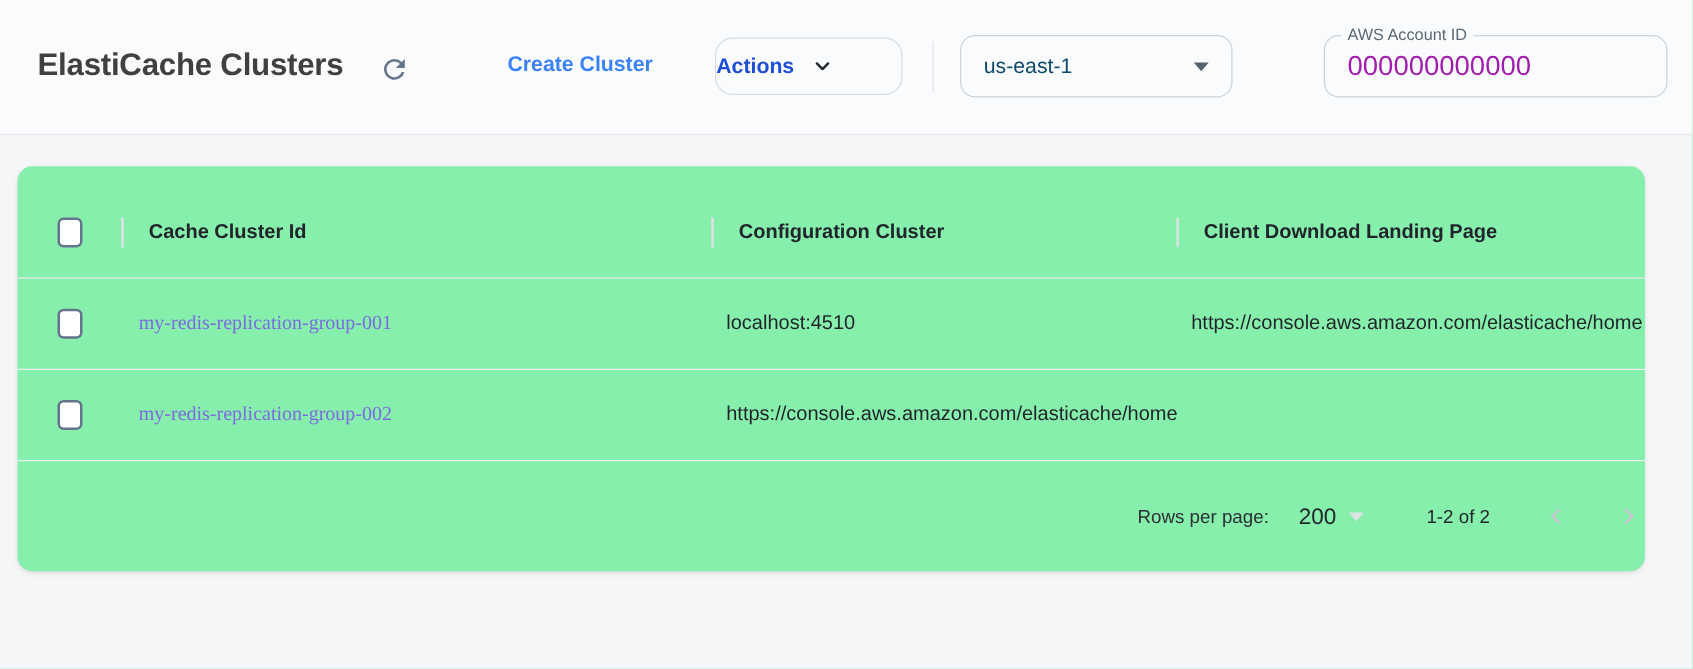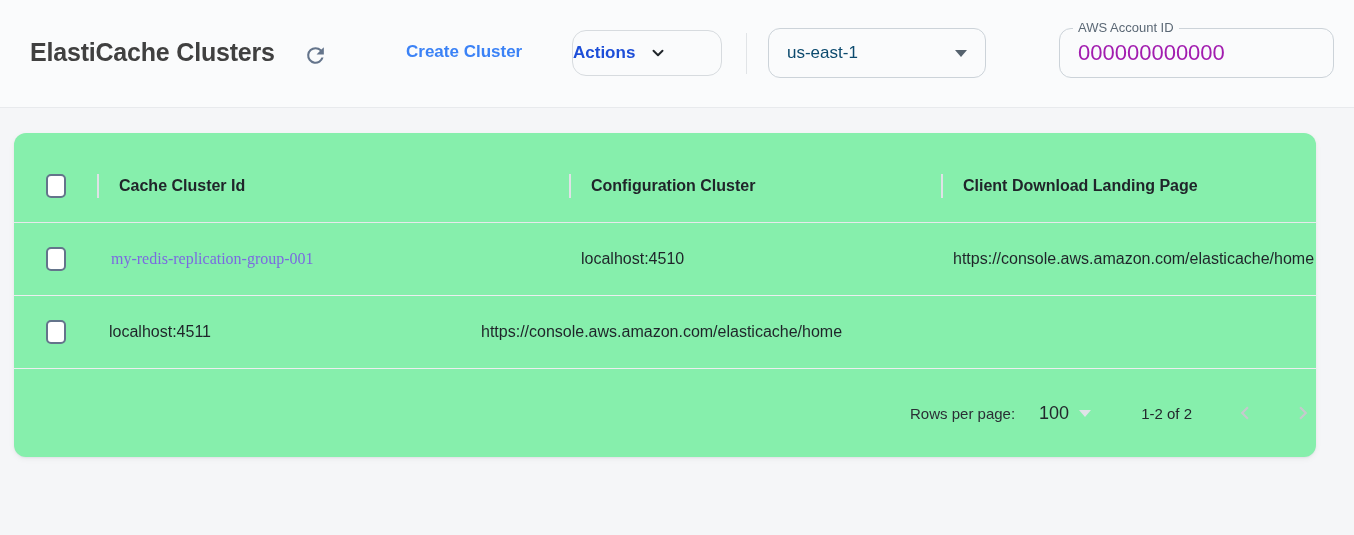--- a/index.html
+++ b/index.html
@@ -209,32 +209,32 @@
     </div>
     <div class="col3">
       <span class="cell-text">https://console.aws.amazon.com/elasticache/home</span>
     </div>
   </div>
 
   <div class="grid-row grid-body-row">
     <div class="cell-check">
       <span class="checkbox"></span>
     </div>
-    <div class="col2">
-      <span class="cell-text">localhost:4511</span>
+    <div class="col1">
+      <a class="cell-link">my-redis-replication-group-002</a>
     </div>
     <div class="col3">
       <span class="cell-text">https://console.aws.amazon.com/elasticache/home</span>
     </div>
   </div>
 
   <div class="grid-footer">
     <span class="rpp-label">Rows per page:</span>
     <div class="rpp-select">
-      <span class="rpp-value">100</span>
+      <span class="rpp-value">200</span>
       <span class="rpp-caret"></span>
     </div>
     <span class="range-label">1-2 of 2</span>
     <button class="pg-btn pg-prev">
       <span style="display:flex">
         <svg width="26" height="26" viewBox="0 0 24 24" fill="#c5c9cd">
           <path d="M15.41 7.41 14 6l-6 6 6 6 1.41-1.41L10.83 12z"></path>
         </svg>
       </span>
     </button>

